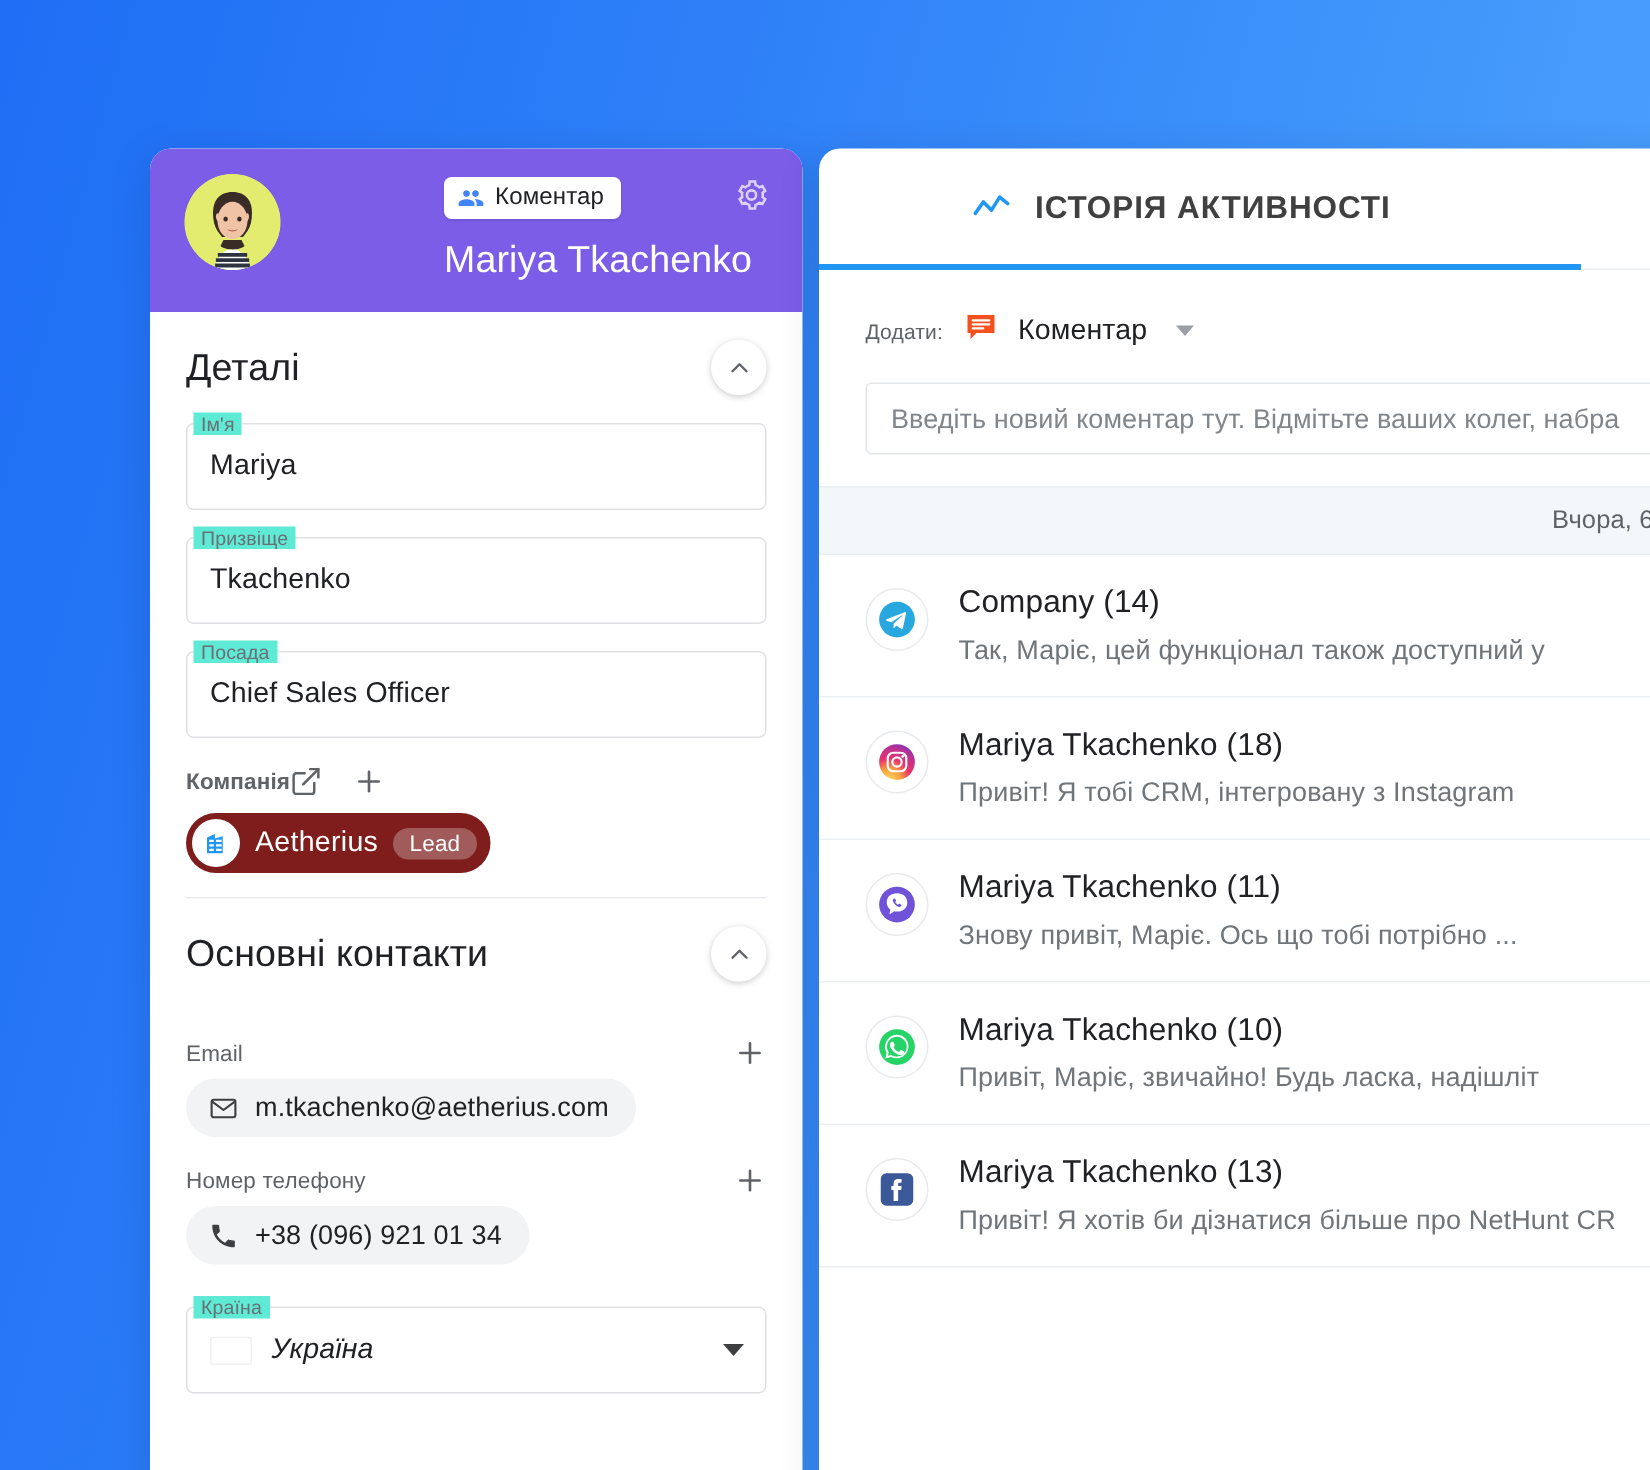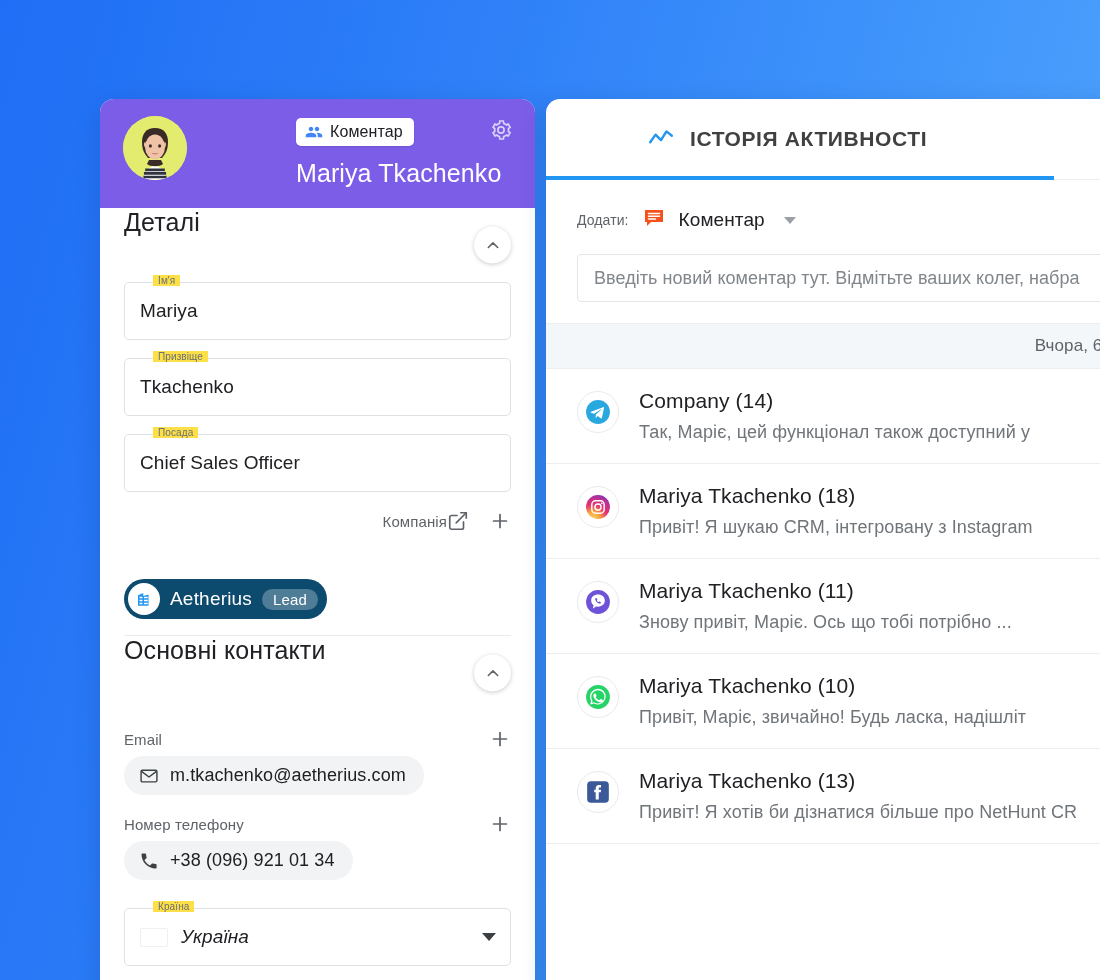--- a/index.html
+++ b/index.html
@@ -76,21 +76,21 @@
   }
   .gear-btn svg { display:block; width:24px; height:24px; }
 
   
   .section {
     padding: 0 24px;
   }
   .section-head {
     position: relative;
     display: flex;
-    align-items: flex-start;
+    align-items: center;
     height: 74px;
   }
   .section-title {
     font-size: 25px;
     color: #202124;
     letter-spacing: 0.1px;
   }
   .collapse-btn {
     position: absolute;
     right: 0; top: 50%;
@@ -111,24 +111,24 @@
     height: 58px;
     border: 1px solid #dfe1e5;
     border-radius: 5px;
     display: flex;
     align-items: center;
     padding: 0 15px;
     background: #fff;
   }
   .field .flabel {
     position: absolute;
-    top: -8px; left: 28px;
-    background: #fde047;
+    top: -8px; left: 4px;
+    background: #5eead4;
     padding: 0 5px;
-    font-size: 10px;
+    font-size: 13px;
     color: #6b6f76;
     letter-spacing: 0.1px;
   }
   .field .fvalue {
     font-size: 19px;
     color: #202124;
     letter-spacing: 0.1px;
   }
   .field.select .fvalue { display:flex; align-items:center; gap:13px;font-style:italic; }
   .flag {
@@ -147,43 +147,43 @@
     width: 0; height: 0;
     border-left: 7px solid transparent;
     border-right: 7px solid transparent;
     border-top: 8px solid #3c4043;
   }
 
   
   .sub-row {
     display: flex;
     align-items: center;
-    justify-content: flex-end;
+    justify-content: flex-start;
     margin-top: 6px;
-    margin-bottom: 21px;
+    margin-bottom: 10px;
+    font-weight: bold;
   }
   .sub-label {
     font-size: 15px;
     color: #5f6368;
     letter-spacing: 0.1px;
   }
   .sub-actions { display: flex; align-items: center; gap: 20px; }
   .icon-btn { cursor: pointer; display:block; }
   .icon-btn svg { display:block; }
   .plus-ic { width:22px; height:22px; }
 
   .chip-company {
     display: inline-flex;
     align-items: center;
     gap: 10px;
-    background: #0c4a6e;
+    background: #7f1d1d;
     border-radius: 999px;
     padding: 4px 9px 4px 4px;
     cursor: pointer;
-    margin-top: 26px;
   }
   .chip-company .c-av {
     width: 32px; height: 32px;
     border-radius: 50%;
     background: #ffffff;
     display:flex; align-items:center; justify-content:center;
   }
   .chip-company .c-av svg { width:18px; height:18px; display:block; }
   .chip-company .c-name {
     font-size: 19px; color: #ffffff; letter-spacing: 0.2px;
@@ -546,21 +546,21 @@
             </radialGradient>
           </defs>
           <circle cx="12" cy="12" r="11" fill="url(#ig)"></circle>
           <rect x="6.3" y="6.3" width="11.4" height="11.4" rx="3.4" fill="none" stroke="#ffffff" stroke-width="1.35"></rect>
           <circle cx="12" cy="12" r="2.85" fill="none" stroke="#ffffff" stroke-width="1.35"></circle>
           <circle cx="15.5" cy="8.6" r="0.85" fill="#ffffff"></circle>
         </svg>
       </span>
       <span class="feed-body">
         <span class="feed-title" style="display:block">Mariya Tkachenko (18)</span>
-        <span class="feed-sub" style="display:block">Привіт! Я шукаю CRM, інтегровану з Instagram</span>
+        <span class="feed-sub" style="display:block">Привіт! Я тобі CRM, інтегровану з Instagram</span>
       </span>
     </div>
 
     <div class="feed-item">
       <span class="feed-av">
         <svg viewBox="0 0 24 24" xmlns="http://www.w3.org/2000/svg">
           <circle cx="12" cy="12" r="11" fill="#6f52d8"></circle>
           <path d="M12 5.1c-3.9 0-6.3 2.3-6.3 5.6 0 1.9.8 3.4 2.2 4.3l-.5 2.6c-.05.27.2.43.41.28l2.5-1.7c.55.1 1.1.14 1.7.14 3.9 0 6.3-2.3 6.3-5.6S15.9 5.1 12 5.1z" fill="#ffffff"></path>
           <path d="M10.1 8.3c.25-.1.5 0 .65.2l.6.85c.15.2.12.47-.06.64l-.3.28c-.1.1-.12.24-.06.36.32.63.84 1.14 1.47 1.44.13.06.28.03.37-.08l.27-.3c.16-.18.43-.22.63-.08l.86.58c.22.15.28.43.15.64-.32.52-.93.83-1.5.64-1.9-.62-3.2-1.9-3.75-3.75-.16-.56.17-1.15.68-1.42z" fill="#6f52d8"></path>
         </svg>

